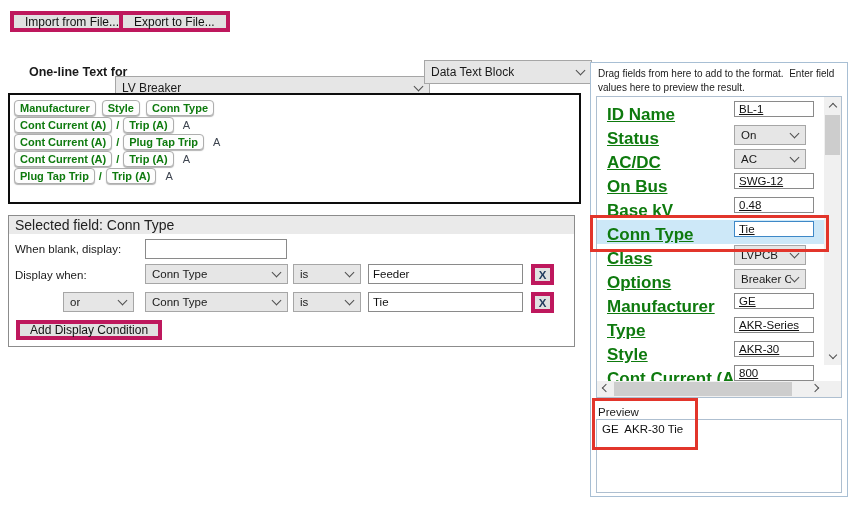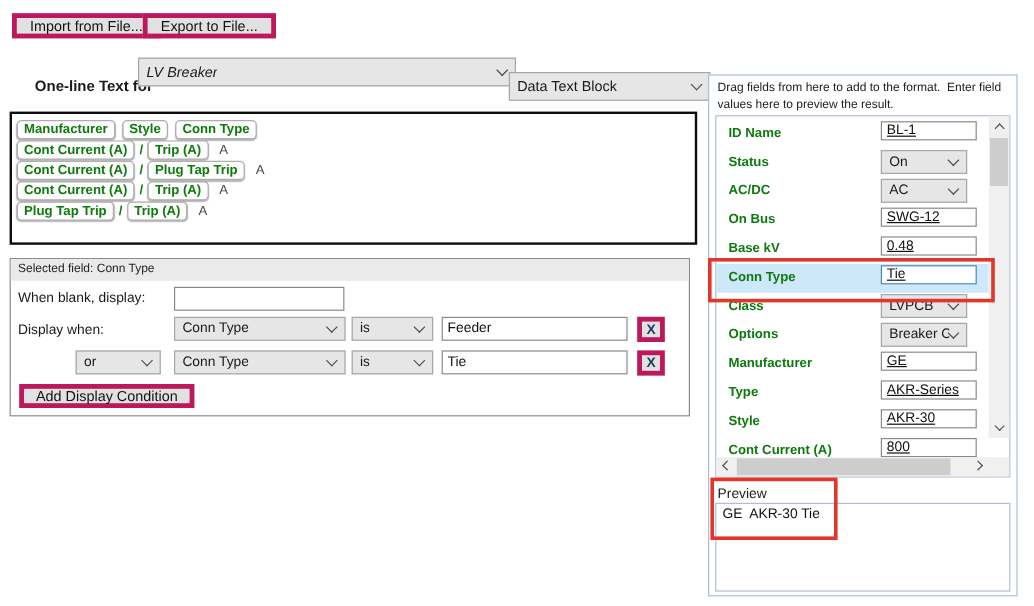--- a/index.html
+++ b/index.html
@@ -30,34 +30,34 @@
   .format-row{height:17px;display:flex;align-items:center;gap:6px;}
   .chip{display:inline-flex;align-items:center;height:14px;padding:0 5px;
         border:1px solid #aeaeae;border-radius:4px;background:#fdfdfd;
         box-shadow:0 1px 1px rgba(90,90,90,.45);
         color:var(--green);font-weight:bold;font-size:11px;line-height:12px;white-space:nowrap;}
   .sep{color:var(--green);font-weight:bold;font-size:11px;margin:0 -2px;}
   .plain{color:#3e4550;font-size:11px;margin-left:3px;}
   
   #sel-panel{left:8px;top:215px;width:565px;height:130px;border:1px solid #8c8c8c;background:#fff;}
   #sel-header{position:absolute;left:0;top:0;right:0;height:18px;background:#eaeaea;
-              line-height:18px;padding-left:6px;font-size:10px;color:#222;}
+              line-height:18px;padding-left:6px;font-size:14px;color:#222;}
   .lbl{position:absolute;font-size:11.5px;color:#1a1a1a;white-space:nowrap;}
   .dd-sm{height:20px;font-size:11.5px;position:absolute;}
   .xbtn{position:absolute;width:23px;height:21px;font-size:11.5px;color:#223c5f;font-weight:bold;}
   
   #fields-panel{left:590px;top:62px;width:256px;height:433px;border:1px solid #a8bfd4;background:#fff;}
   #fp-instructions{position:absolute;left:7px;top:4px;width:244px;font-size:10px;
                    line-height:13.5px;color:#1b1b1b;white-space:pre-wrap;}
   #fields-box{position:absolute;left:5px;top:33px;width:246px;height:302px;
               border:1px solid #aebfd0;box-sizing:border-box;background:#fff;}
   #rows-viewport{position:absolute;left:0;top:0;width:227px;height:284px;overflow:hidden;}
   .field-row{position:relative;height:24px;width:100%;}
   .field-row.hl{background:var(--hl);}
-  .field-label{position:absolute;left:10px;top:5px;font-size:11px;font-weight:bold;color:var(--green);white-space:nowrap;}
+  .field-label{position:absolute;left:10px;top:5px;font-size:17px;font-weight:bold;color:var(--green);white-space:nowrap;text-decoration:underline;}
   .field-input{position:absolute;left:137px;top:1px;width:80px;height:16px;text-decoration:underline;}
   .field-input.focused{border:1px solid #3e88c7;}
   .field-dd{position:absolute;left:137px;top:1px;width:72px;height:20px;font-size:11.5px;}
   
   .sb{background:#f0f0f0;position:absolute;}
   .sb-btn{position:absolute;display:flex;align-items:center;justify-content:center;
           background:#f0f0f0;}
   .sb-thumb{position:absolute;background:#cdcdcd;}
   
   #preview-box{position:absolute;left:5px;top:356px;width:246px;height:74px;
@@ -70,21 +70,21 @@
 </style>
 </head>
 <body>
 
 <div id="app">
 
   <button class="btn abs" style="left:10px;top:11px;height:21px;padding:0 11px;">Import from File...</button>
   <button class="btn abs" style="left:119px;top:11px;height:21px;padding:0 11px;">Export to File...</button>
 
   <div class="abs" style="left:29px;top:65px;font-weight:bold;font-size:12.5px;">One-line Text for</div>
-  <div class="dd abs" style="left:115px;top:48px;width:315px;height:24px;font-style:italic;">
+  <div class="dd abs" style="left:115px;top:76px;width:315px;height:24px;">
     <span class="dd-text">LV Breaker</span>
     <span class="chev"></span>
   </div>
   <div class="dd abs" style="left:424px;top:60px;width:168px;height:24px;">
     <span class="dd-text">Data Text Block</span>
     <span class="chev"></span>
   </div>
 
   <div id="format-box" class="abs">
       <div class="format-row">

